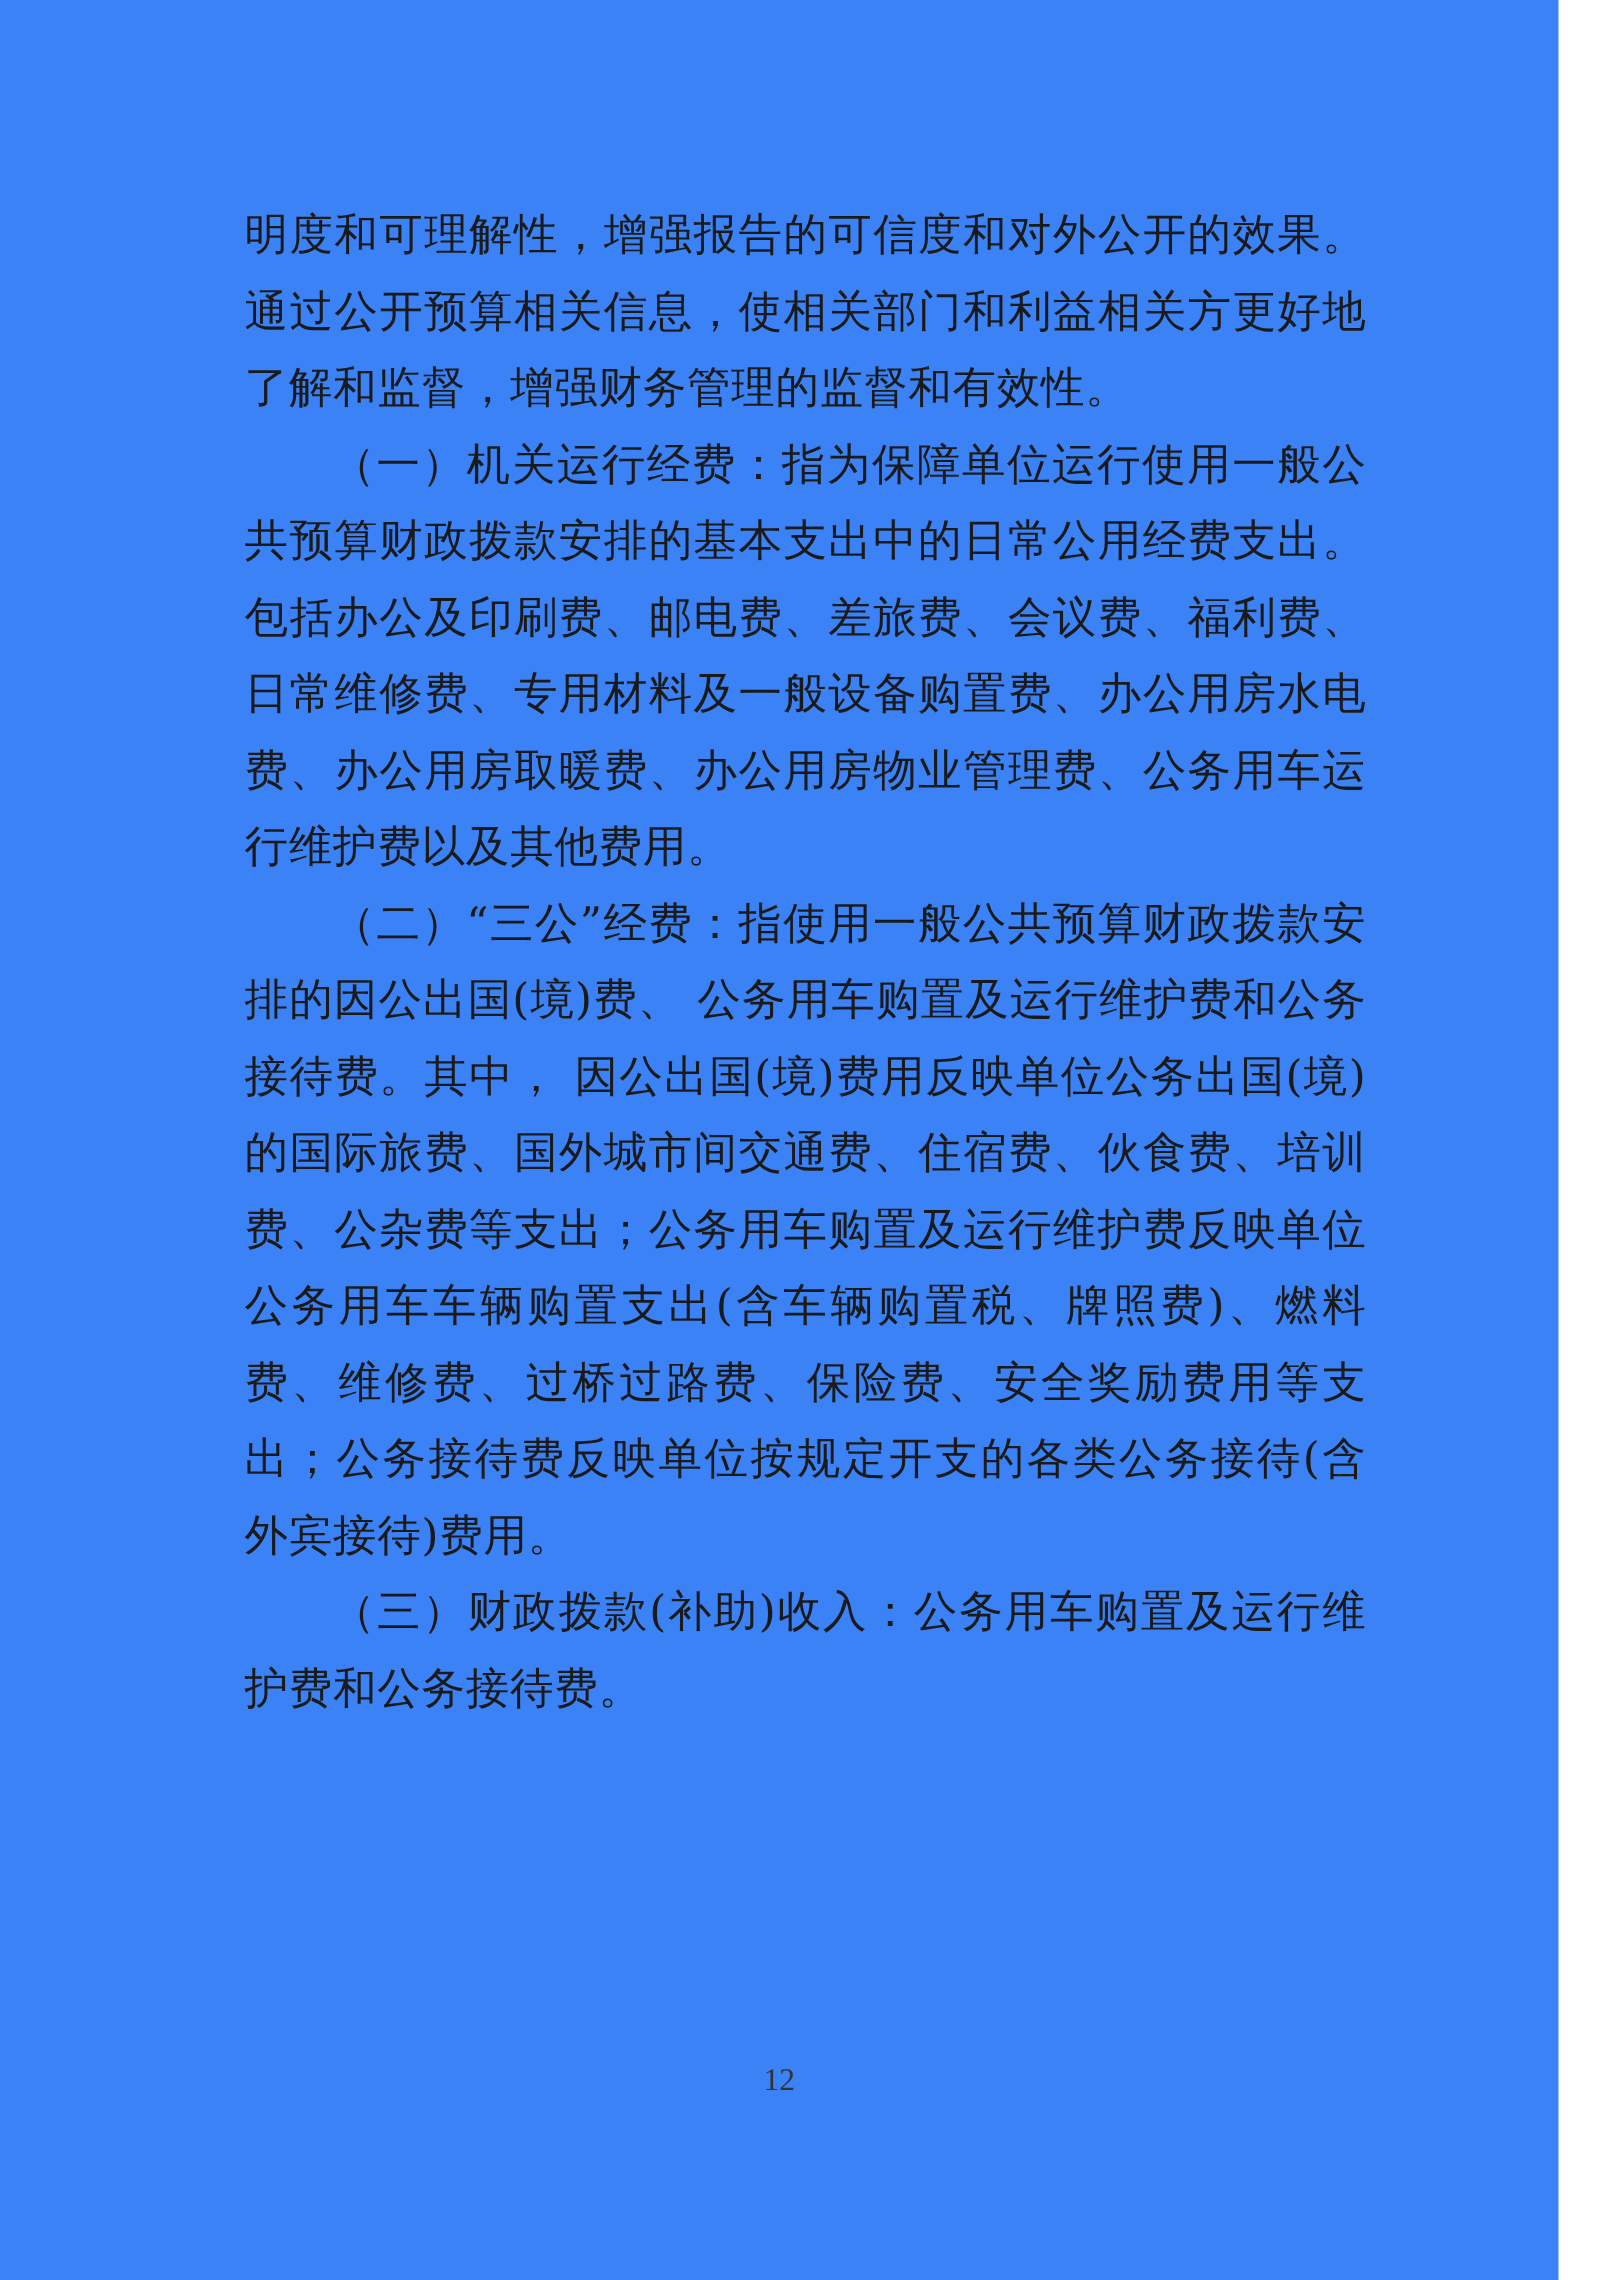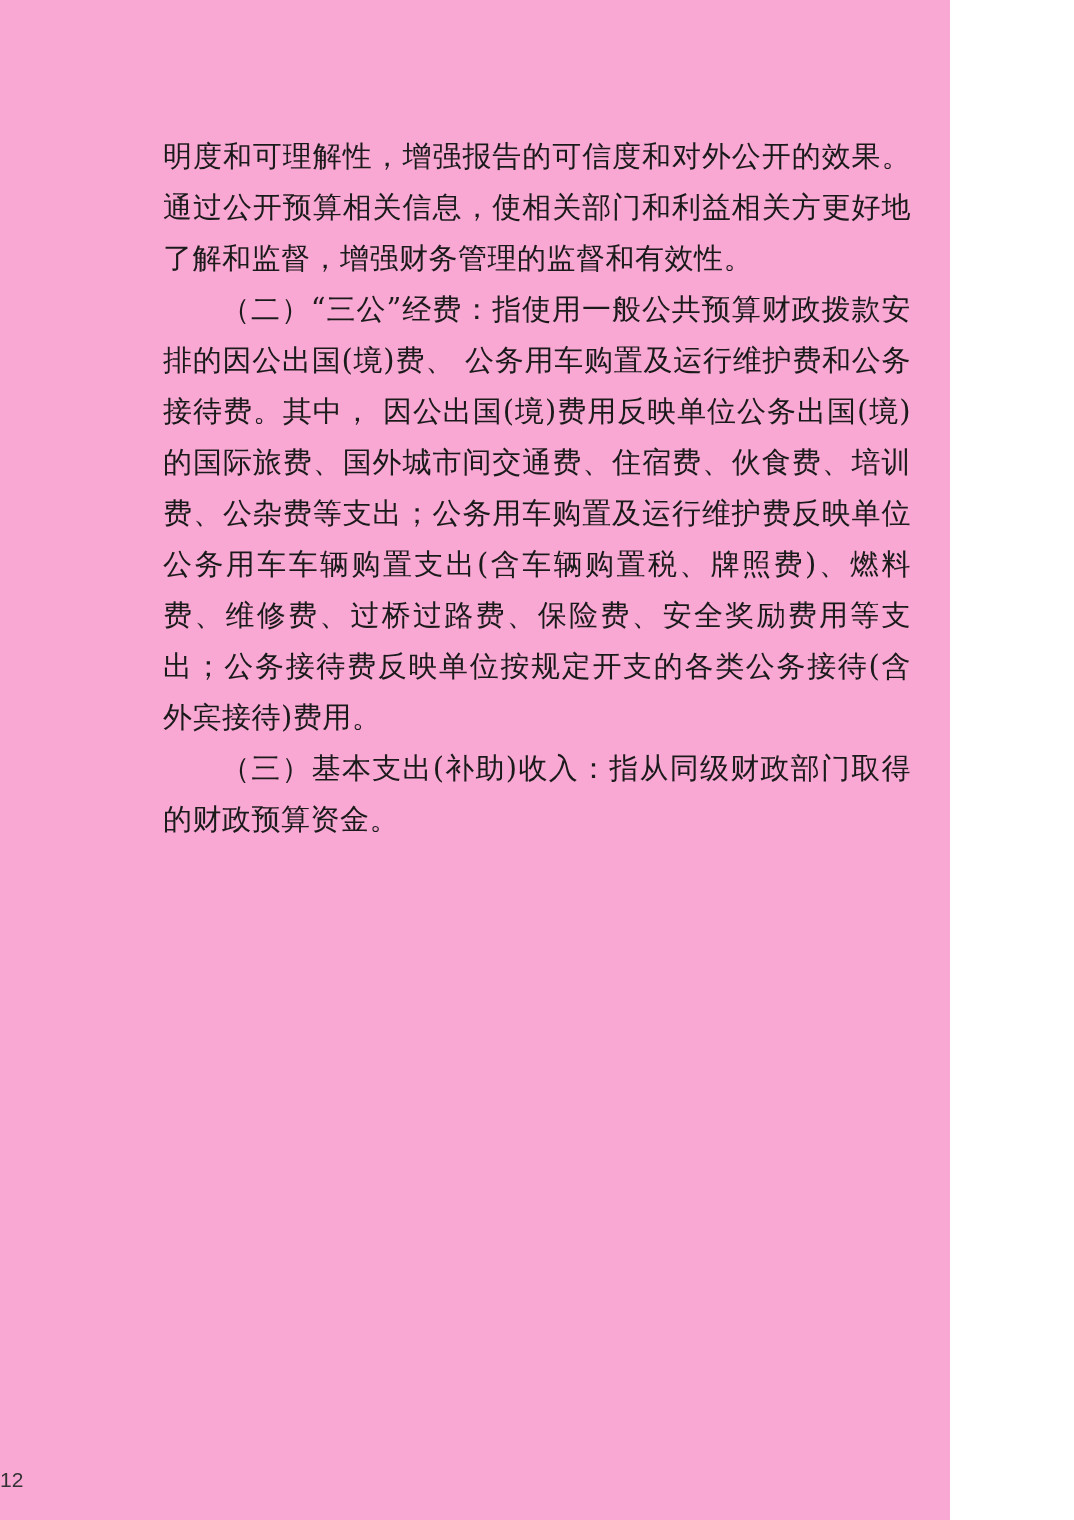--- a/index.html
+++ b/index.html
@@ -13,23 +13,23 @@
       background: #ffffff;
       position: relative;
       overflow: hidden;
       color: #000000;
       font-family: "DejaVu Serif", "Liberation Serif", serif;
     }
     .document-page {
       position: absolute;
       left: 0;
       top: 0;
-      width: 950px;
+      width: 1039px;
       height: 1520px;
-      background: #f9a8d4;
+      background: #3b82f6;
     }
     
     .text-block {
       position: absolute;
       left: 163px;
       top: 131px;
       width: 748px;
     }
     .body-para {
       margin: 0;
@@ -51,42 +51,44 @@
       font-weight: bold;
       font-family: "DejaVu Sans", "Liberation Sans", sans-serif;
       text-indent: 2em;
       letter-spacing: 0.5px;
       color: #000000;
     }
     
     .page-number {
       position: absolute;
       left: 0;
-      top: 1465px;
+      top: 1371px;
       width: 100%;
+      text-align: center;
       font-size: 21px;
       line-height: 30px;
       color: #333333;
-      font-family: Liberation Sans, sans-serif;
+      font-family: Liberation Serif, serif;
     }
   </style>
 </head>
 <body>
 
 <div class="document-page">
 
   <div class="text-block">
 
     <p class="body-para no-indent">明度和可理解性，增强报告的可信度和对外公开的效果。通过公开预算相关信息，使相关部门和利益相关方更好地了解和监督，增强财务管理的监督和有效性。</p>
 
 
+    <p class="body-para">（一）机关运行经费：指为保障单位运行使用一般公共预算财政拨款安排的基本支出中的日常公用经费支出。包括办公及印刷费、邮电费、差旅费、会议费、福利费、日常维修费、专用材料及一般设备购置费、办公用房水电费、办公用房取暖费、办公用房物业管理费、公务用车运行维护费以及其他费用。</p>
 
     <p class="body-para">（二）“三公”经费：指使用一般公共预算财政拨款安排的因公出国(境)费、 公务用车购置及运行维护费和公务接待费。其中， 因公出国(境)费用反映单位公务出国(境)的国际旅费、国外城市间交通费、住宿费、伙食费、培训费、公杂费等支出；公务用车购置及运行维护费反映单位公务用车车辆购置支出(含车辆购置税、牌照费)、燃料费、维修费、过桥过路费、保险费、安全奖励费用等支出；公务接待费反映单位按规定开支的各类公务接待(含外宾接待)费用。</p>
 
-    <p class="body-para">（三）基本支出(补助)收入：指从同级财政部门取得的财政预算资金。</p>
+    <p class="body-para">（三）财政拨款(补助)收入：公务用车购置及运行维护费和公务接待费。</p>
 
 
 
   </div>
 
   <div class="page-number">12</div>
 
 </div>
 
 </body></html>

